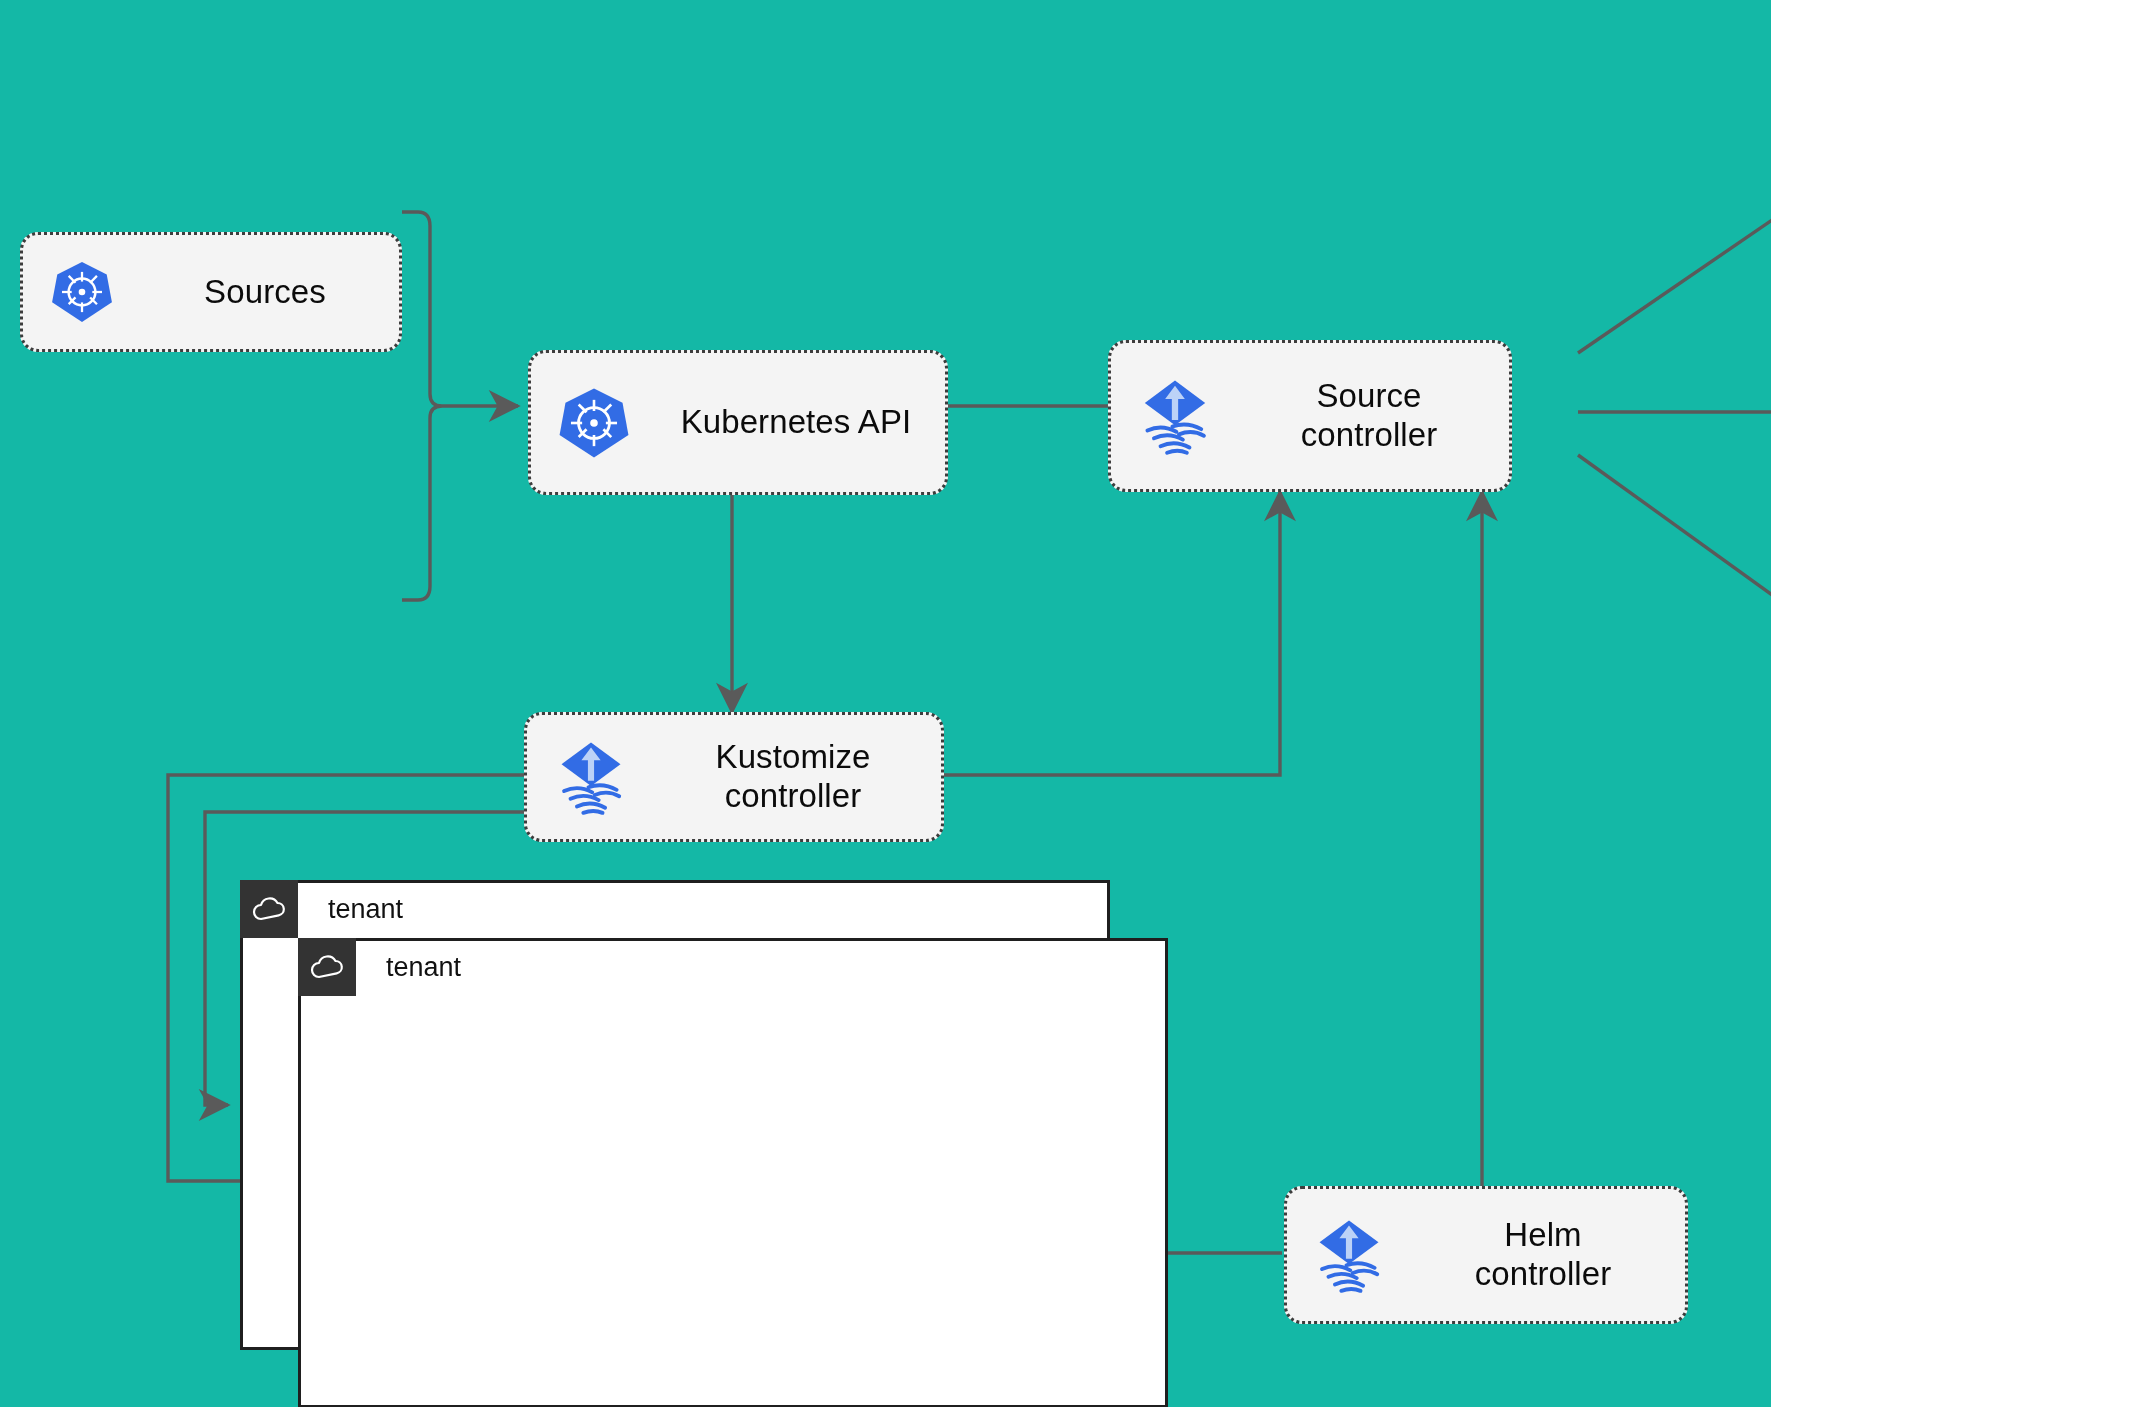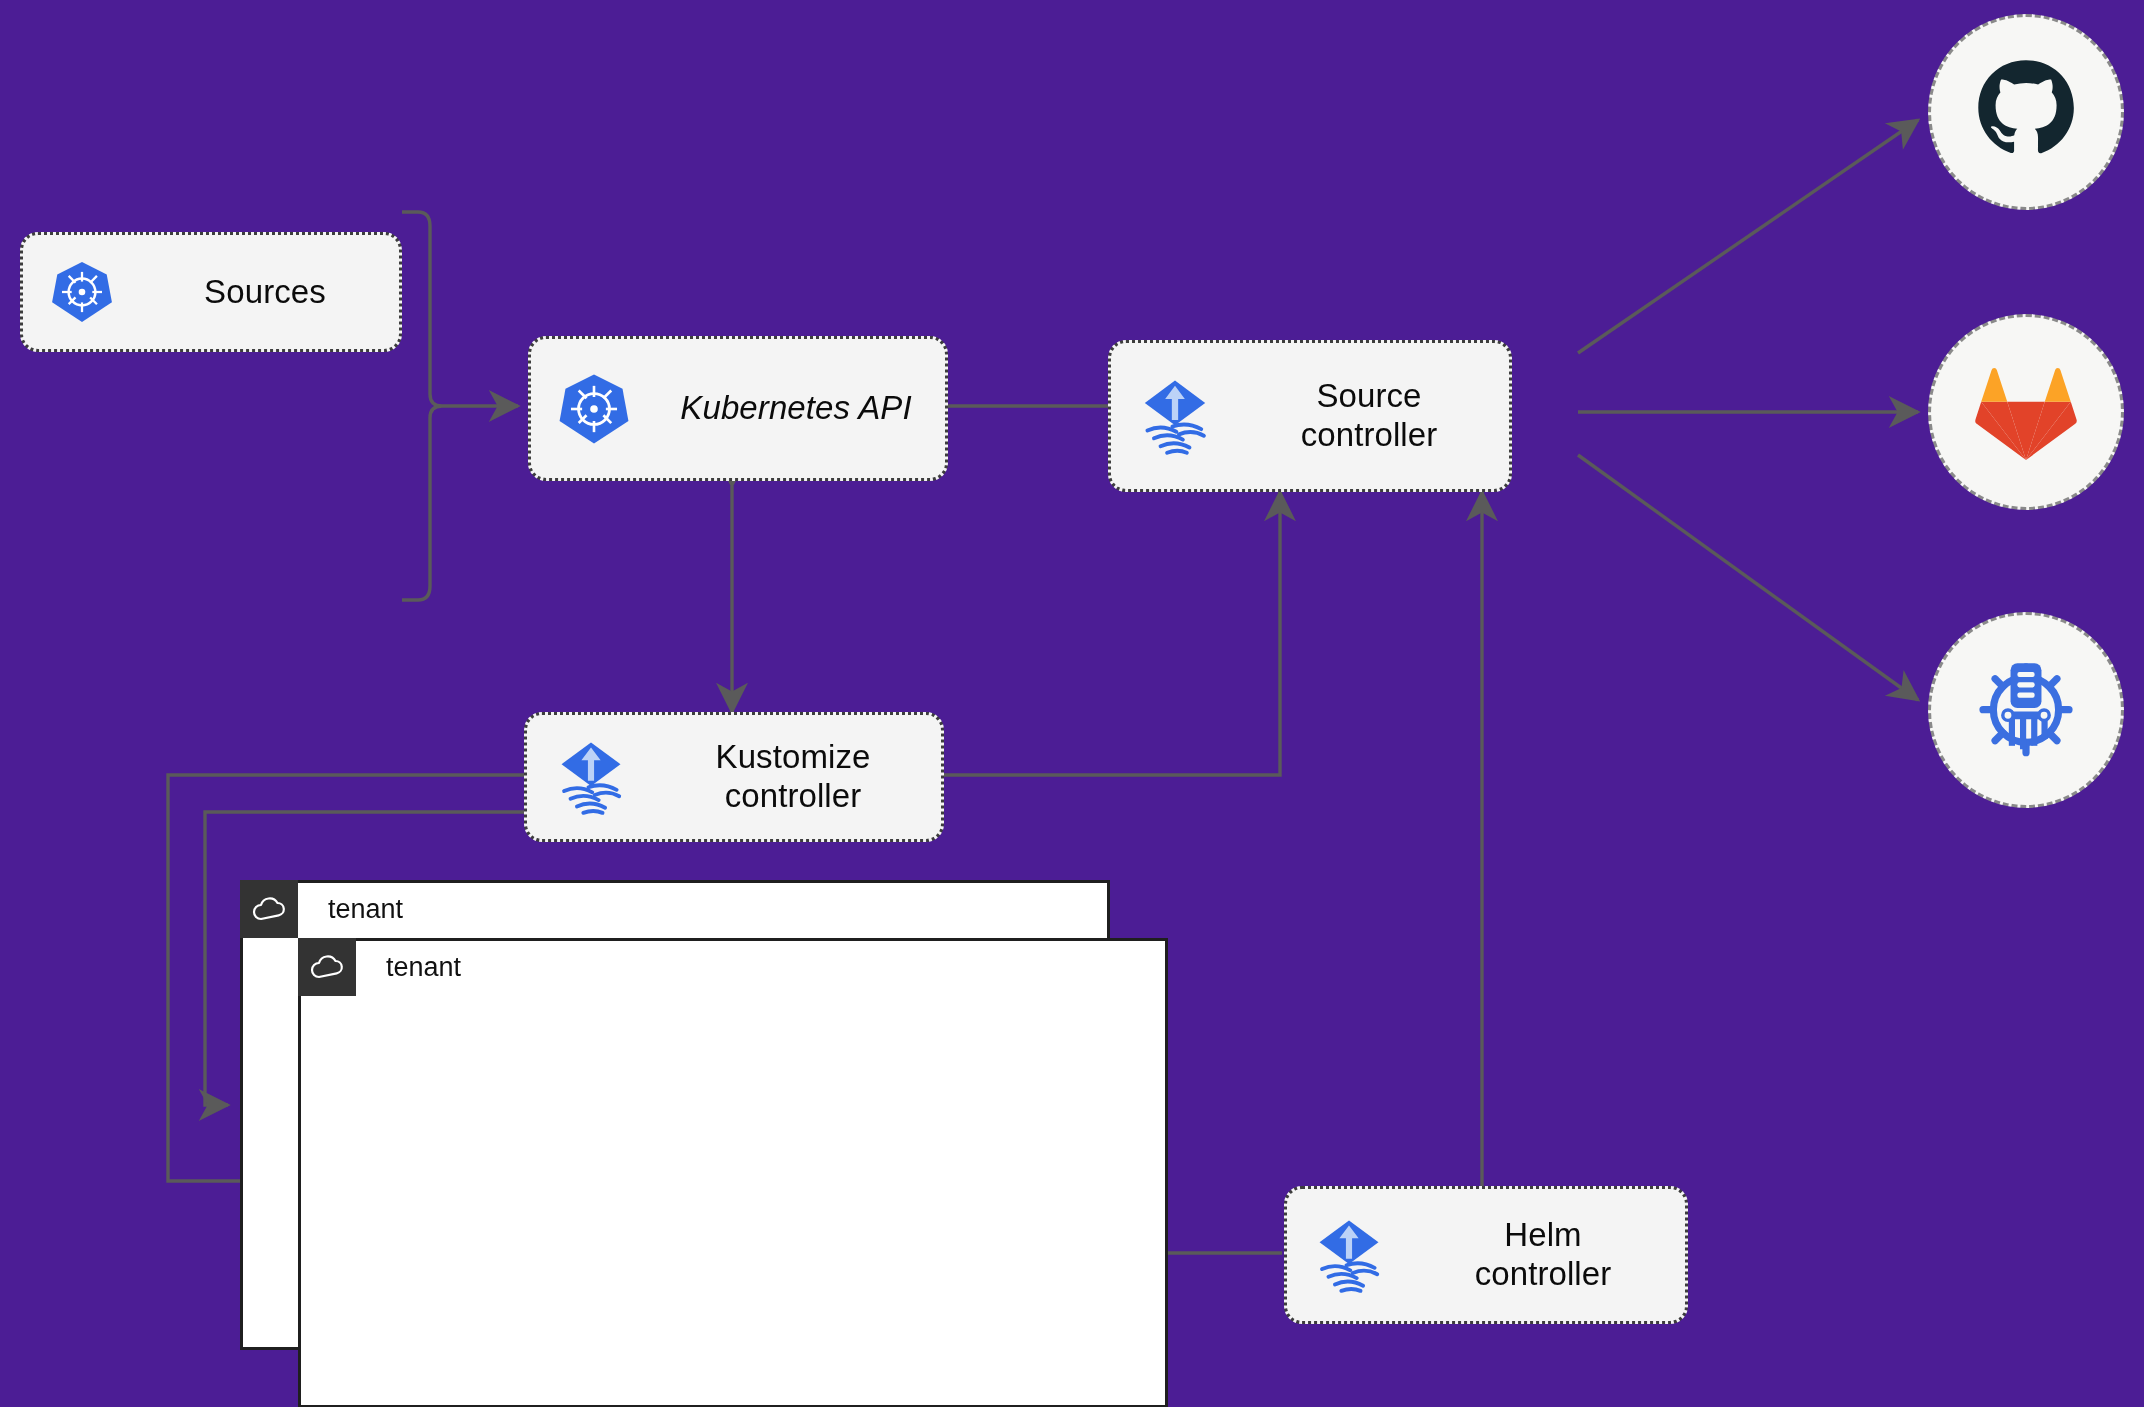--- a/index.html
+++ b/index.html
@@ -5,23 +5,23 @@
   html, body {
     margin: 0;
     padding: 0;
     background: #ffffff;
   }
   body {
     font-family: "Liberation Sans", sans-serif;
   }
   #stage {
     position: relative;
-    width: 2144px;
+    width: 1771px;
     height: 1407px;
-    background: #4c1d95;
+    background: #14b8a6;
     overflow: hidden;
   }
   svg#wires {
     position: absolute;
     left: 0; top: 0;
     width: 2144px;
     height: 1407px;
     pointer-events: none;
     z-index: 1;
   }
@@ -160,21 +160,21 @@
           <path d="M45.7 15.6l1.6 1.6-6.6 6.6-1.6-1.6z"></path>
           <path d="M24.9 36.4l1.6 1.6-6.6 6.6-1.6-1.6z"></path>
         </g>
         <circle cx="32" cy="32" r="13" fill="none" stroke="#ffffff" stroke-width="2.4"></circle>
       </svg>
     </span>
     <span class="lbl">Sources</span>
   </div>
 
 
-  <div class="node" style="left:528px; top:336px; width:420px; height:145px;font-style:italic;">
+  <div class="node" style="left:528px; top:350px; width:420px; height:145px;">
     <span class="ico" style="width:126px;">
       <svg width="76" height="76" viewBox="0 0 64 64" aria-hidden="true">
         <polygon points="32,3 56,15 61,42 32,61 3,42 8,15" fill="#326ce5"></polygon>
         <g fill="#ffffff">
           <circle cx="32" cy="32" r="3.2"></circle>
           <path d="M30.9 12.5h2.2v9.4h-2.2z"></path>
             <path d="M30.9 42.1h2.2v9.4h-2.2z"></path>
           <path d="M12.6 30.9h9.4v2.2h-9.4z"></path>
             <path d="M42.0 30.9h9.4v2.2h-9.4z"></path>
           <path d="M18.3 17.2l1.6-1.6 6.6 6.6-1.6 1.6z"></path>

